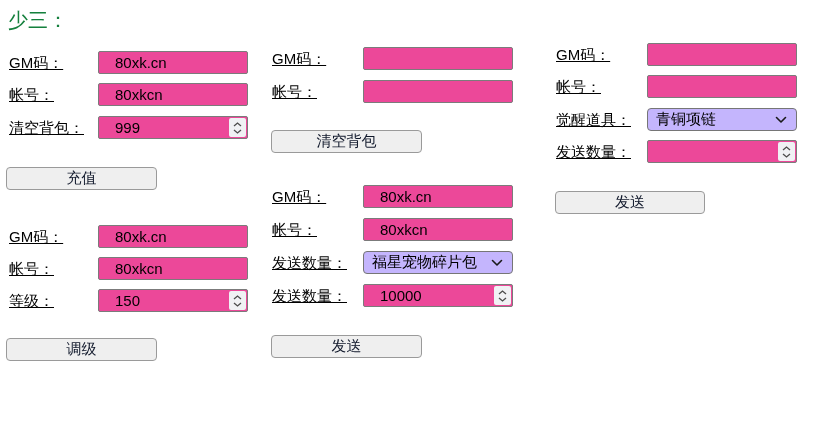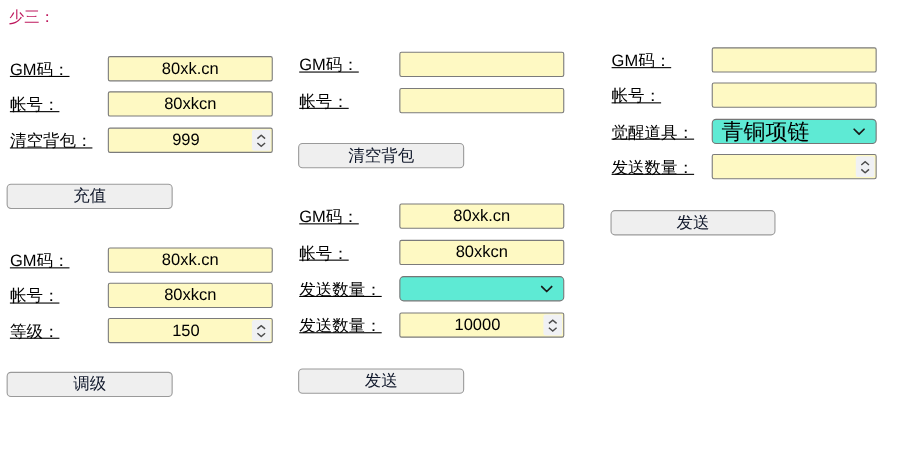--- a/index.html
+++ b/index.html
@@ -8,45 +8,44 @@
     width: 839px;
     height: 424px;
     background: #ffffff;
     font-family: "Liberation Sans", sans-serif;
     overflow: hidden;
   }
   .title {
     position: absolute;
     left: 8px;
     top: 7px;
-    font-size: 14px;
-    color: #be185d;
+    font-size: 20px;
+    color: #15803d;
     white-space: nowrap;
   }
   .lbl {
     position: absolute;
     font-size: 15px;
     color: #000;
     white-space: nowrap;
     text-decoration: underline;
   }
   .tinput {
     position: absolute;
     width: 150px;
     height: 23px;
     box-sizing: border-box;
     border: 1px solid #7b7b7b;
     border-radius: 2px;
-    background: #fef9c3;
+    background: #ec4899;
     font-size: 15px;
     font-family: inherit;
     color: #000;
     padding: 0 16px;
     outline: none;
-    text-align: center;
   }
   .numwrap {
     position: absolute;
     width: 150px;
     height: 23px;
     text-decoration: underline;
   }
   .numwrap .tinput {
     position: absolute;
     left: 0; top: 0;
@@ -66,24 +65,24 @@
     align-items: center;
     justify-content: center;
     gap: 2px;
     cursor: default;
   }
   .selectbox {
     position: absolute;
     width: 150px;
     height: 23px;
     box-sizing: border-box;
-    background: #5eead4;
+    background: #c4b5fd;
     border: 1px solid #767676;
     border-radius: 4px;
-    font-size: 20px;
+    font-size: 15px;
     color: #000;
     display: flex;
     align-items: center;
     padding: 0 24px 0 8px;
     cursor: default;
     white-space: nowrap;
   }
   .selectbox .chev {
     position: absolute;
     right: 9px;
@@ -159,20 +158,21 @@
     <button class="btn" style="left:271px;top:130px;width:151px">清空背包</button>
   </div>
 
   <div>
     <span class="lbl" style="left:272px;top:188px">GM码：</span>
     <input class="tinput" style="left: 363px; top: 185px;" value="80xk.cn">
     <span class="lbl" style="left:272px;top:221px">帐号：</span>
     <input class="tinput" style="left: 363px; top: 218px;" value="80xkcn">
     <span class="lbl" style="left:272px;top:254px">发送数量：</span>
     <div class="selectbox" style="left:363px;top:251px">
+      <span>福星宠物碎片包</span>
       <span class="chev">
         <svg width="12" height="8" viewBox="0 0 12 8">
             <path d="M1.5 1.5 L6 6 L10.5 1.5" fill="none" stroke="#1a1a1a" stroke-width="1.6" stroke-linecap="round" stroke-linejoin="round"></path>
           </svg>
       </span>
     </div>
     <span class="lbl" style="left:272px;top:287px">发送数量：</span>
     <div class="numwrap" style="left:363px;top:284px">
       <input class="tinput" value="10000" style="">
       <span class="spin">

